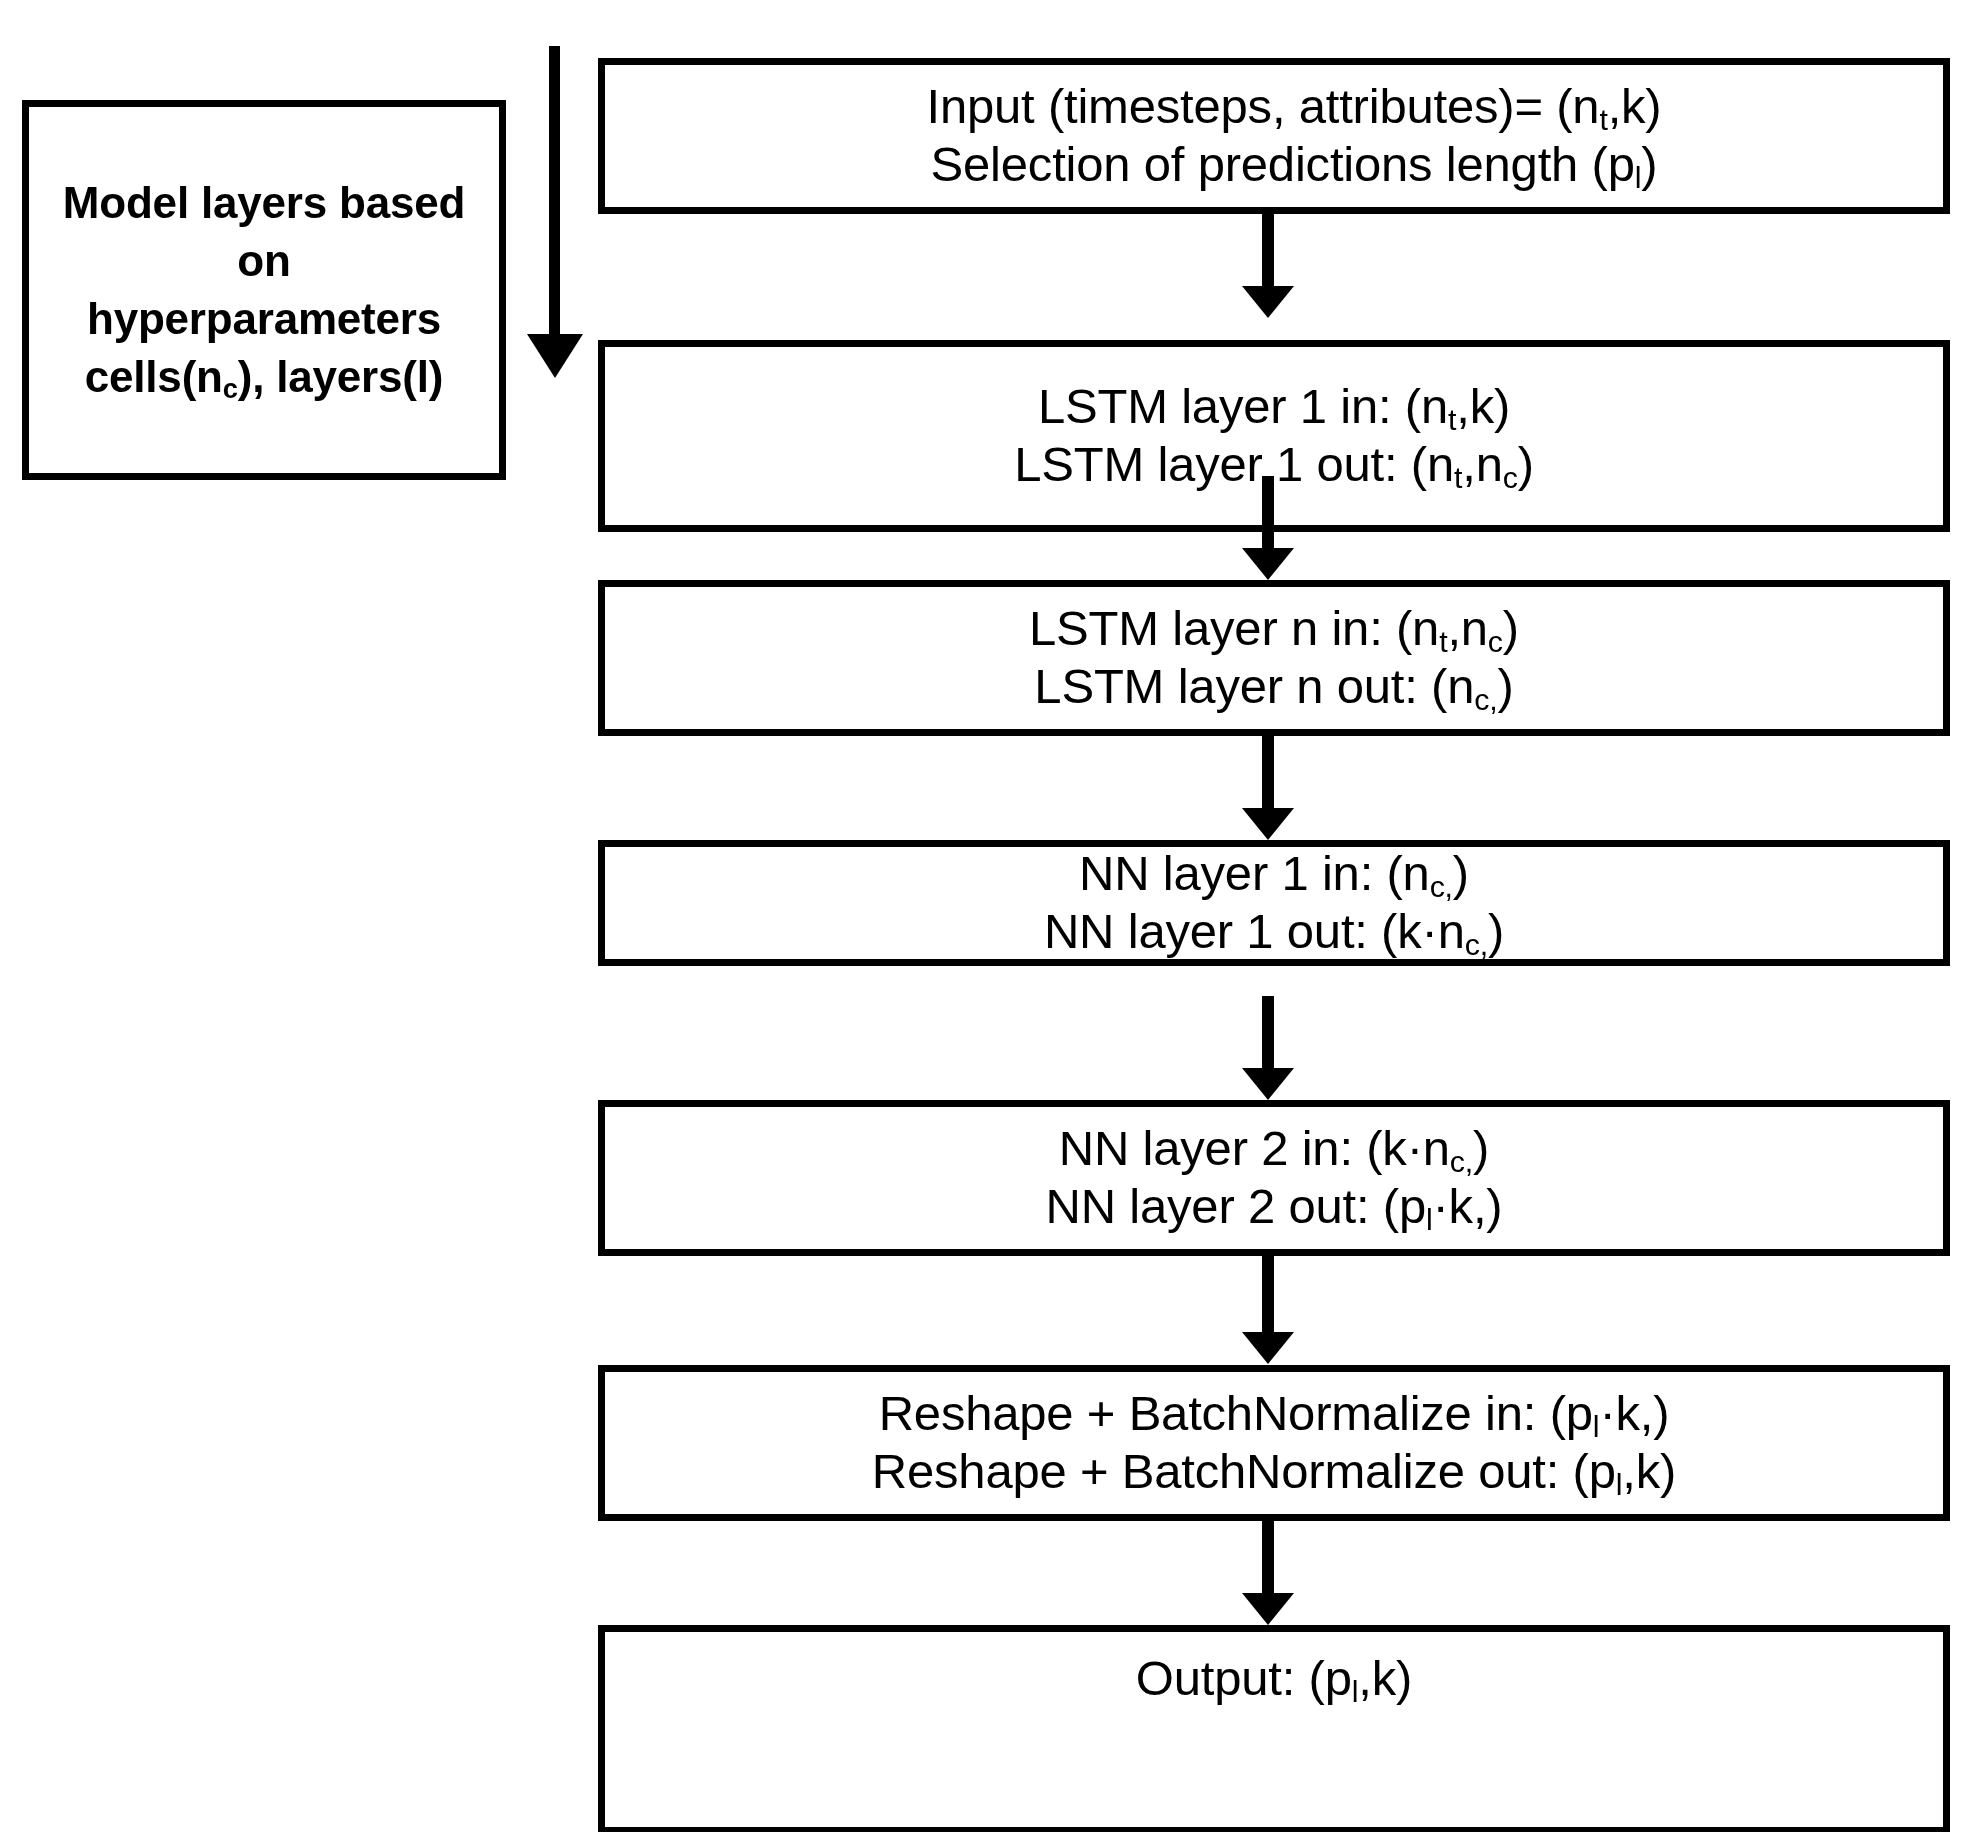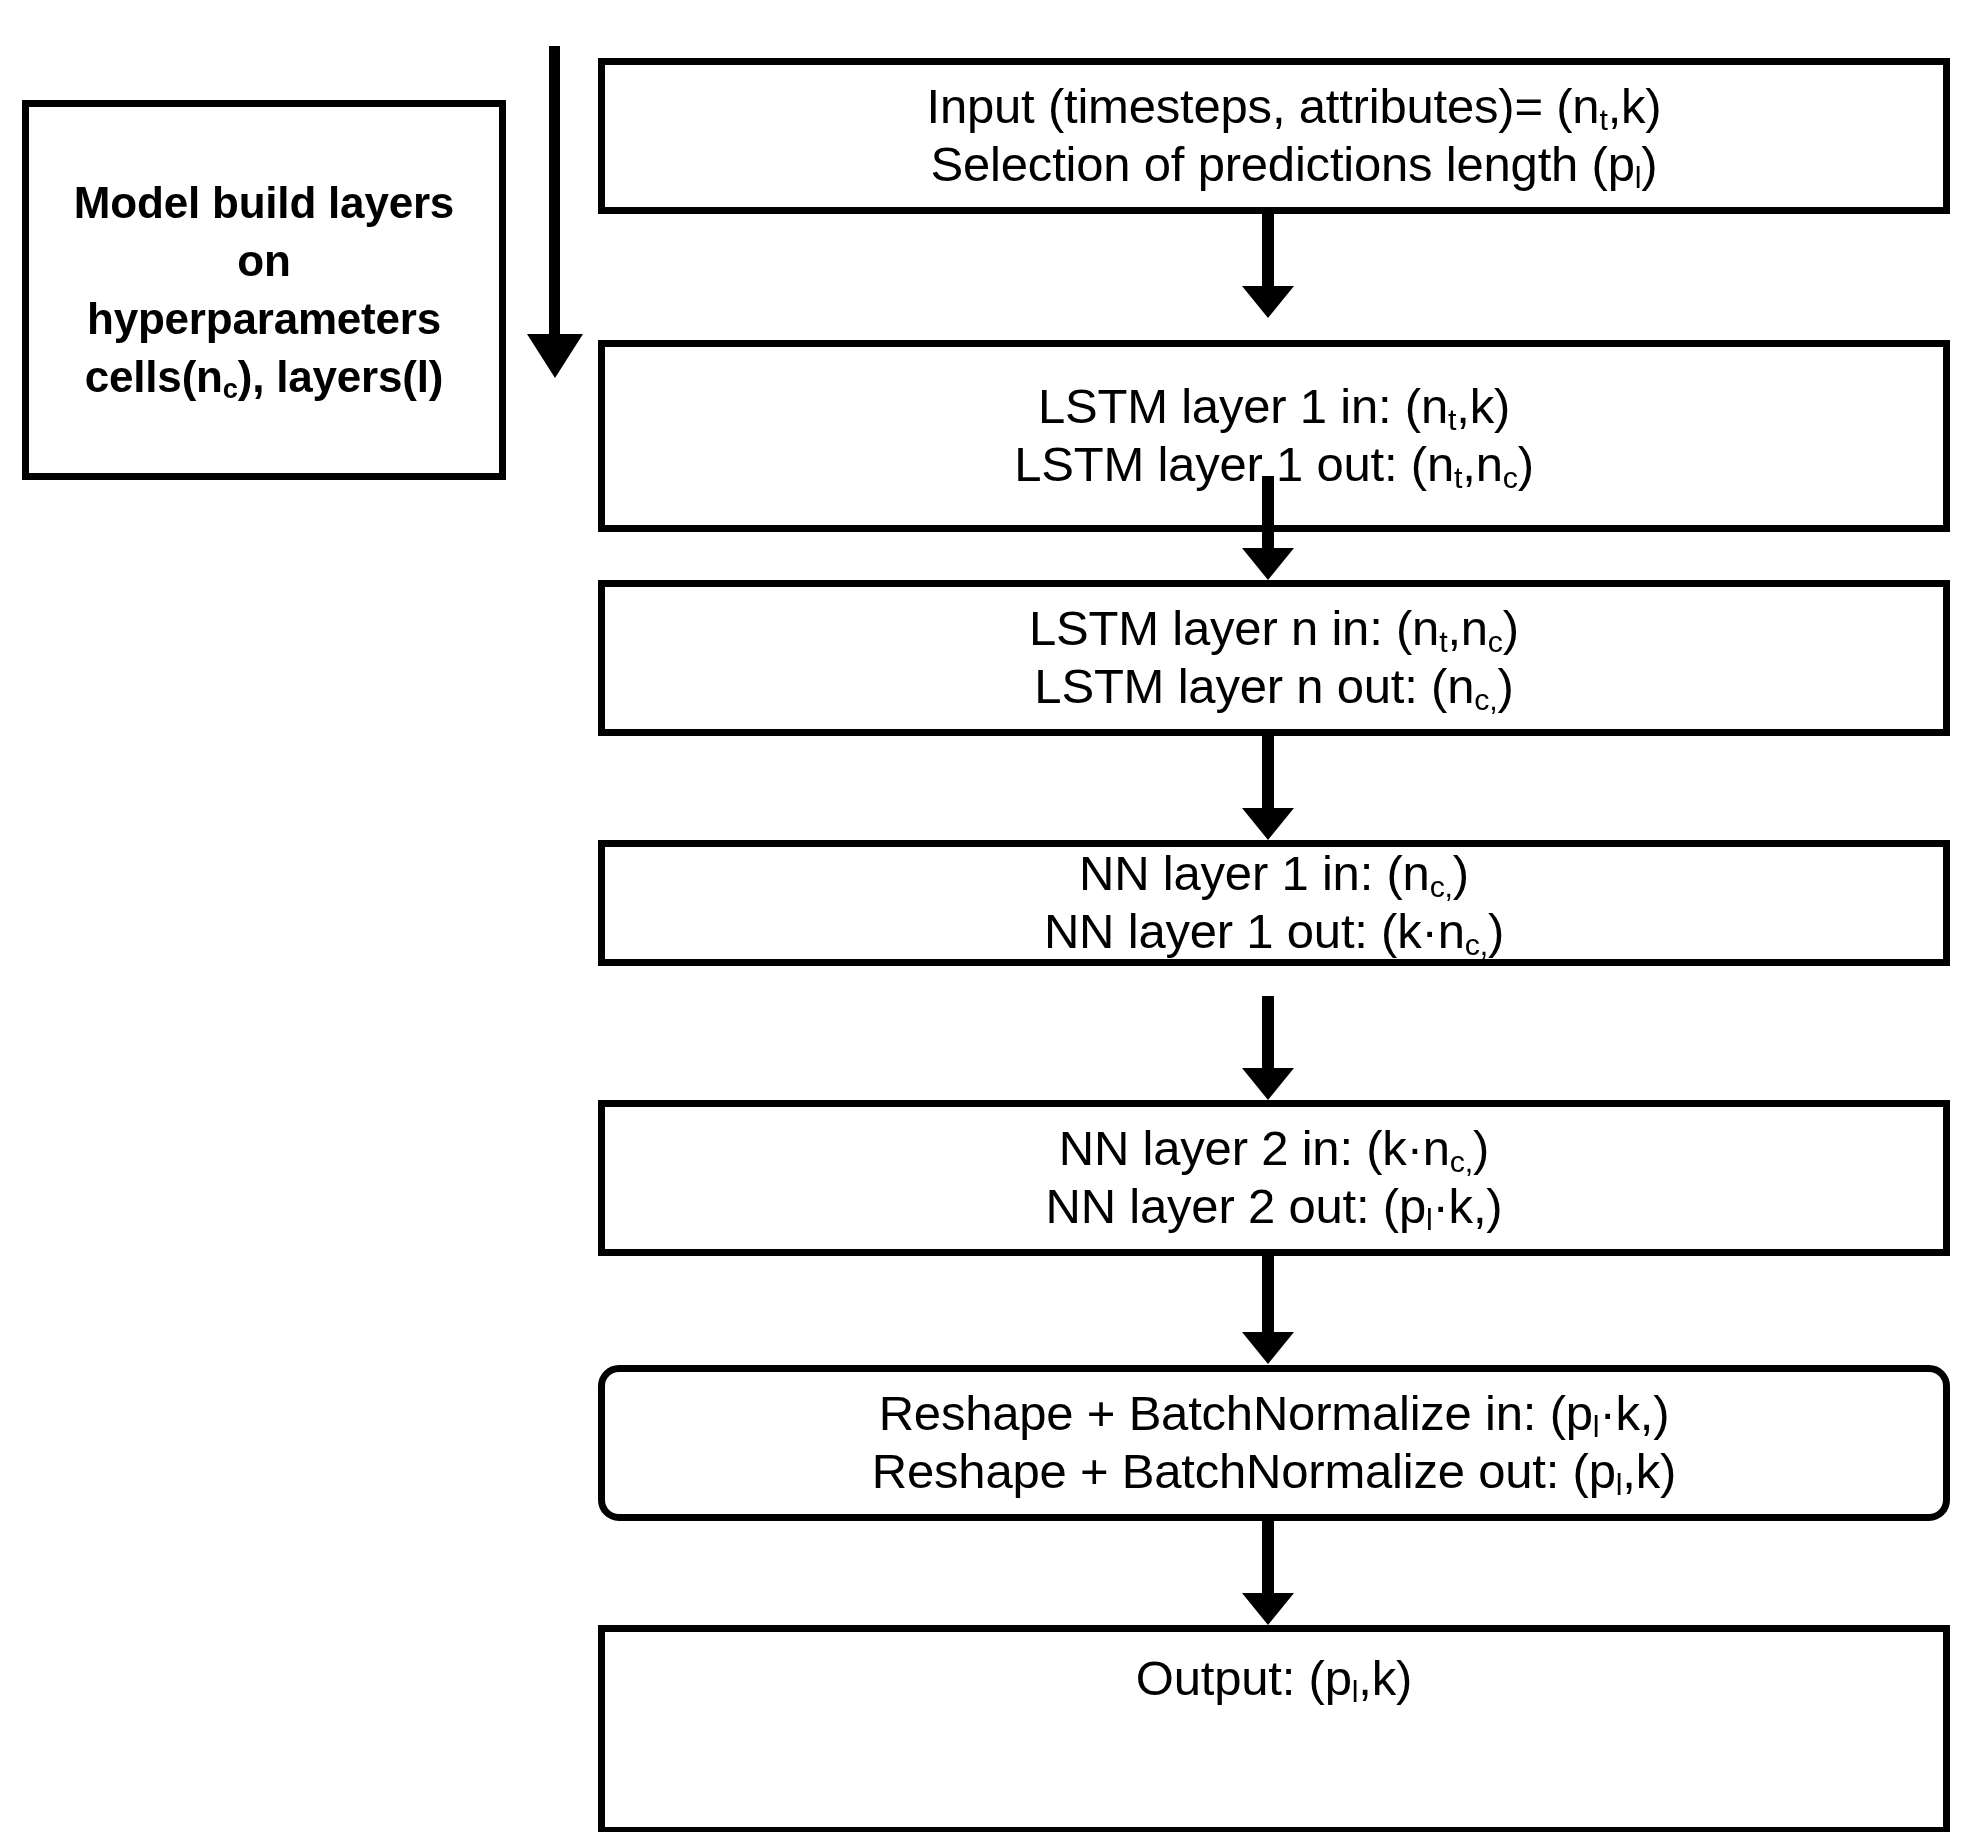--- a/index.html
+++ b/index.html
@@ -55,21 +55,21 @@
   
   .main-box {
     left: 598px;
     width: 1352px;
   }
   #box-input        { top:   58px; height: 156px; padding-left: 40px; }
   #box-lstm-1       { top:  320px; height: 192px; margin-top: 20px; }
   #box-lstm-n       { top:  580px; height: 156px; align-items: center; }
   #box-nn-1         { top:  840px; height: 126px; }
   #box-nn-2         { top: 1100px; height: 156px; justify-content: center; }
-  #box-reshape      { top: 1365px; height: 156px; border-radius: 21px; }
+  #box-reshape      { top: 1365px; height: 156px; }
   #box-output       { top: 1625px; height: 209px; justify-content: flex-start; padding-top: 18px; }
 
   
   .connector {
     position: absolute;
     left: 1262px;
     width: 12px;
     background: #000000;
   }
   .connector::after {
@@ -119,21 +119,21 @@
     position: relative;
     bottom: -0.22em;
   }
 </style>
 </head>
 <body>
 
 <div id="canvas">
 
   <div class="flow-box" id="hyperparam-box">
-    <span class="line">Model build layers</span>
+    <span class="line">Model layers based</span>
     <span class="line">on</span>
     <span class="line">hyperparameters</span>
     <span class="line">cells(n<sub>c</sub>), layers(l)</span>
   </div>
 
   <div id="process-arrow"></div>
 
   <div class="flow-box main-box" id="box-input">
     <span class="line">Input (timesteps, attributes)= (n<sub>t</sub>,k)</span>
     <span class="line">Selection of predictions length (p<sub>l</sub>)</span>

